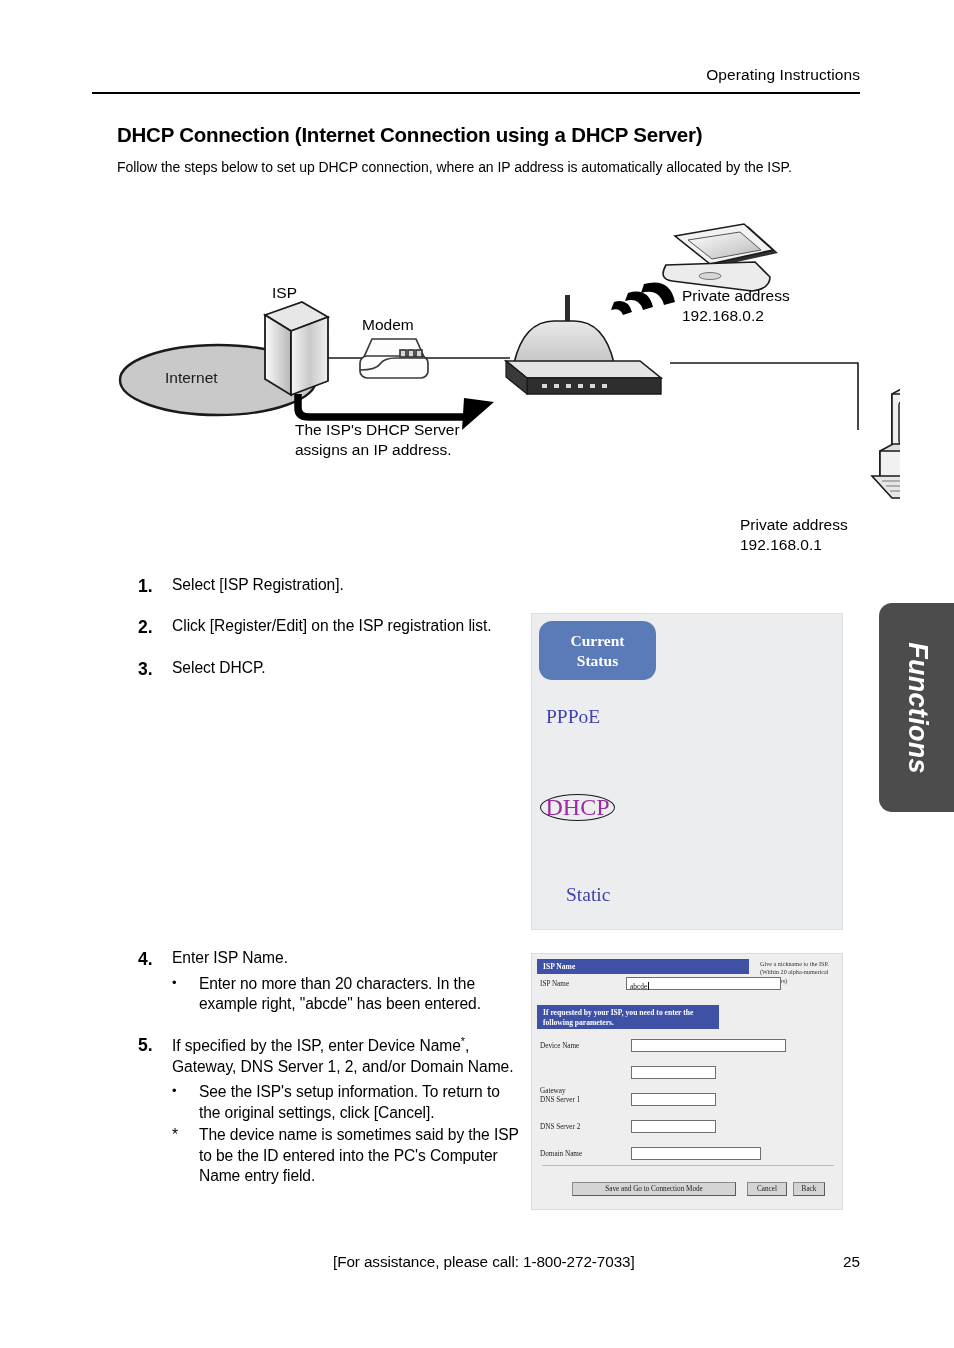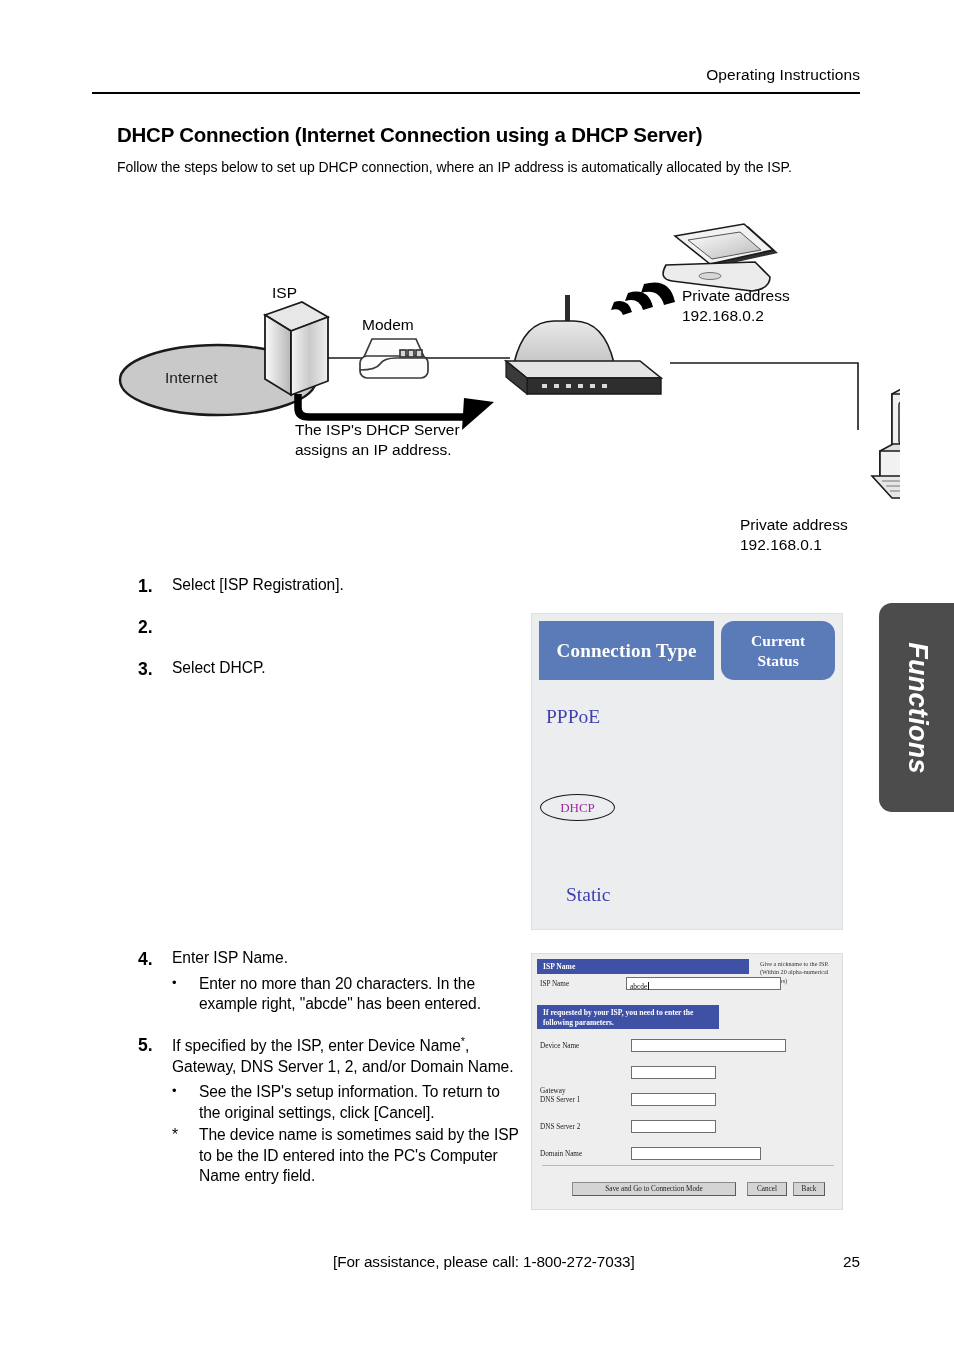--- a/index.html
+++ b/index.html
@@ -123,21 +123,21 @@
   .dhcp-wrap {
     position: absolute;
     left: 8px; top: 180px;
     width: 75px; height: 27px;
     border: 1.6px solid #1a1a1a;
     border-radius: 50%;
     display: flex; align-items: center; justify-content: center;
   }
   .dhcp-wrap .dhcp-txt {
     color: #9c2aa0;
-    font-size: 13px;
+    font-size: 24px;
   }
 
   
   .shot-form {
     position: absolute;
     left: 531px; top: 953px;
     width: 312px; height: 257px;
     background: #eeeeee;
     border: 1px solid #dcdcdc;
     font-family: "Liberation Serif", serif;
@@ -362,20 +362,21 @@
   </div>
 </div>
 
 <div class="steps">
   <div class="step-row">
     <div class="step-num">1.</div>
     <div class="step-body">Select [ISP Registration].</div>
   </div>
   <div class="step-row">
     <div class="step-num">2.</div>
+    <div class="step-body">Click [Register/Edit] on the ISP registration list.</div>
   </div>
   <div class="step-row">
     <div class="step-num">3.</div>
     <div class="step-body">Select DHCP.</div>
   </div>
 </div>
 
 <div class="steps-late">
   <div class="step-row">
     <div class="step-num">4.</div>
@@ -403,21 +404,20 @@
           <div class="sub-mark">*</div>
           <div class="sub-text">The device name is sometimes said by the ISP to be the ID entered into the PC's Computer Name entry field.</div>
         </div>
       </div>
     </div>
   </div>
 </div>
 
 <div class="shot-conn">
   <div class="conn-hdr-row">
-    <div class="conn-hdr-cell c1">Connection Type</div>
     <div class="conn-hdr-cell c2">
       <div>
         <span>Current</span><br>
         <span>Status</span>
       </div>
     </div>
   </div>
   <div class="conn-link pppoe">PPPoE</div>
   <div class="dhcp-wrap">
     <span class="dhcp-txt">DHCP</span>

